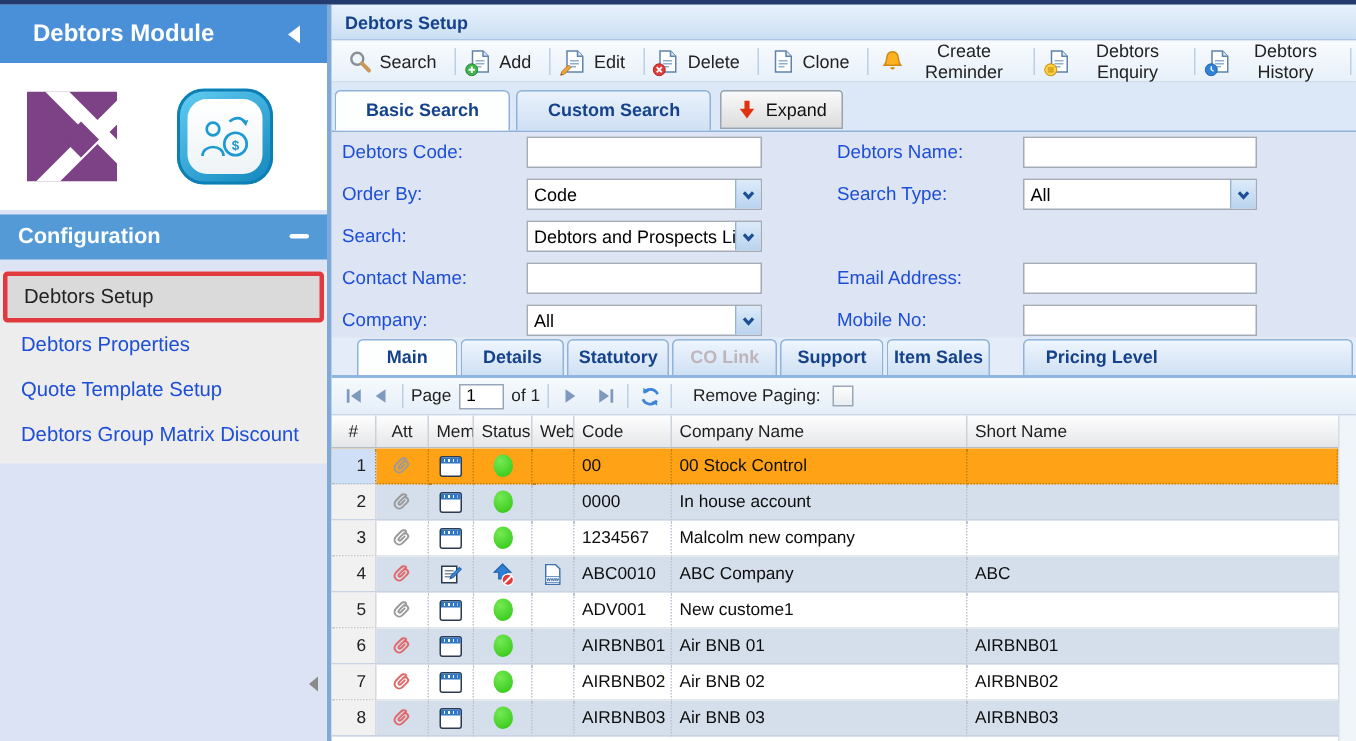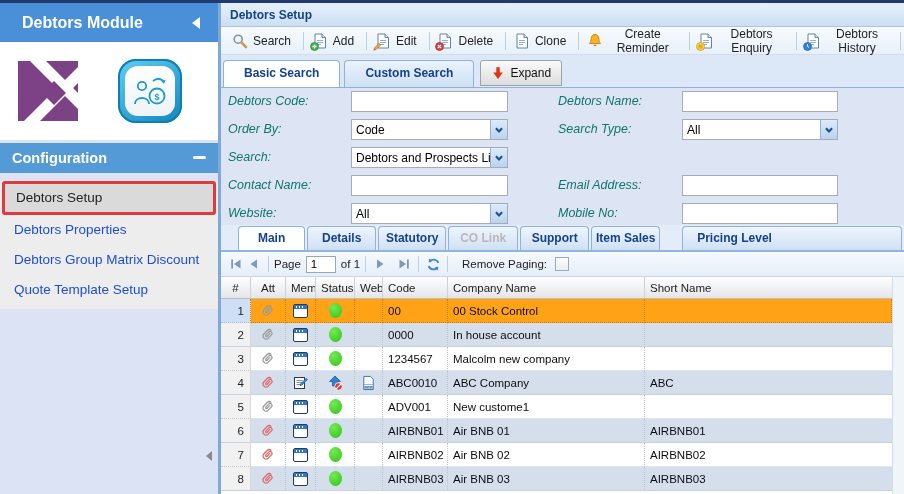--- a/index.html
+++ b/index.html
@@ -52,31 +52,31 @@
     border-bottom:1px solid #8fb2d8; padding:5px 0 0 2px; display:flex; align-items:center; }
   .stab { height:27px; line-height:25px; padding:0 20px; font-size:12px; font-weight:bold; color:#15428b;
     border:1px solid #8fb2d8; border-bottom:none; border-radius:4px 4px 0 0;
     background:linear-gradient(#eaf2fc,#cfe0f4); margin-right:4px; cursor:default; }
   .stab.active { background:#fdfefe; }
   .expand-btn { height:26px; margin-left:2px; margin-bottom:1px; display:flex; align-items:center; gap:5px;
     border:1px solid #9aa4ae; border-radius:3px 3px 0 0; background:linear-gradient(#fafafa,#dcdcdc);
     font-size:12px; color:#111; padding:12px 10px; font-family:"Liberation Sans",sans-serif; }
 
   .searchform { position:absolute; top:85px; left:0; right:0; height:137px; background:#dde4f3; }
-  .flabel { position:absolute; font-size:12.5px; color:#0f766e; line-height:21px;font-style:italic; }
+  .flabel { position:absolute; font-size:12.5px; color:#1d4ed8; line-height:21px; }
   .ffield { position:absolute; height:21px; background:#fff; border:1px solid #a5acb8; font-size:12px;
     color:#000; display:flex; align-items:center; }
   .ffield input { border:none; outline:none; width:100%; height:100%; font-family:"Liberation Sans",sans-serif;
     font-size:12px; padding:0 3px; background:transparent; }
   .fselect .val { flex:1; padding-left:4px; white-space:nowrap; overflow:hidden; }
   .fselect .trigger { width:17px; height:19px; border-left:1px solid #93b4d8;
     background:linear-gradient(#dcebfa,#b9d3ee); display:flex; align-items:center; justify-content:center; }
 
   .tabstrip2 { position:absolute; top:222px; left:0; right:0; height:27px; background:#e3ecf8;
-    border-bottom:2px solid #8fb6e0; display:flex; align-items:flex-end; padding-left:17px;justify-content:flex-end; }
+    border-bottom:2px solid #8fb6e0; display:flex; align-items:flex-end; padding-left:17px; }
   .dtab { height:24px; line-height:23px; text-align:center; font-size:12px; font-weight:bold; color:#15428b;
     border:1px solid #8fb2d8; border-bottom:none; border-radius:4px 4px 0 0;
     background:linear-gradient(#eef5fd,#cfe0f4); margin-right:2px; cursor:default; }
   .dtab.active { background:#fdfefe; }
   .dtab.disabled { color:#bdb5b9; }
 
   .paging { position:absolute; top:249px; left:0; right:0; height:25px;
     background:linear-gradient(#f6fafd,#e5eef8); border-bottom:1px solid #c9d6e6;
     display:flex; align-items:center; padding-left:6px; font-size:11.5px; color:#222; }
   .pbtn { width:18px; height:18px; display:flex; align-items:center; justify-content:center;
@@ -240,22 +240,22 @@
     </div>
     <div class="config-header">
       <span>Configuration</span>
       <span class="minus-bar"></span>
     </div>
     <div class="menu">
       <div class="annotated-box">
         <div class="menu-item">Debtors Setup</div>
       </div>
       <div class="menu-item">Debtors Properties</div>
+      <div class="menu-item">Quote Template Setup</div>
       <div class="menu-item">Debtors Group Matrix Discount</div>
-      <div class="menu-item">Quote Template Setup</div>
     </div>
     <div class="splitter-arrow"></div>
   </aside>
 
   <main class="panel">
     <div class="panel-inner">
 
       <div class="titlebar">Debtors Setup</div>
 
       <div class="toolbar">
@@ -380,21 +380,21 @@
 
         <span class="flabel" style="left:7px;top:87px">Contact Name:</span>
         <span class="ffield" style="left:130px;top:87px;width:157px">
             <input value="" style="">
           </span>
         <span class="flabel" style="left:337px;top:87px">Email Address:</span>
         <span class="ffield" style="left:461px;top:87px;width:156px">
             <input value="" style="">
           </span>
 
-        <span class="flabel" style="left:7px;top:115px">Website:</span>
+        <span class="flabel" style="left:7px;top:115px">Company:</span>
         <span class="ffield fselect" style="left:130px;top:115px;width:157px">
           <span class="val">All</span>
           <span class="trigger">
               <svg width="14" height="14">
                 <use href="#sym-chevron"></use>
               </svg>
             </span>
         </span>
         <span class="flabel" style="left:337px;top:115px">Mobile No:</span>
         <span class="ffield" style="left:461px;top:115px;width:156px">

